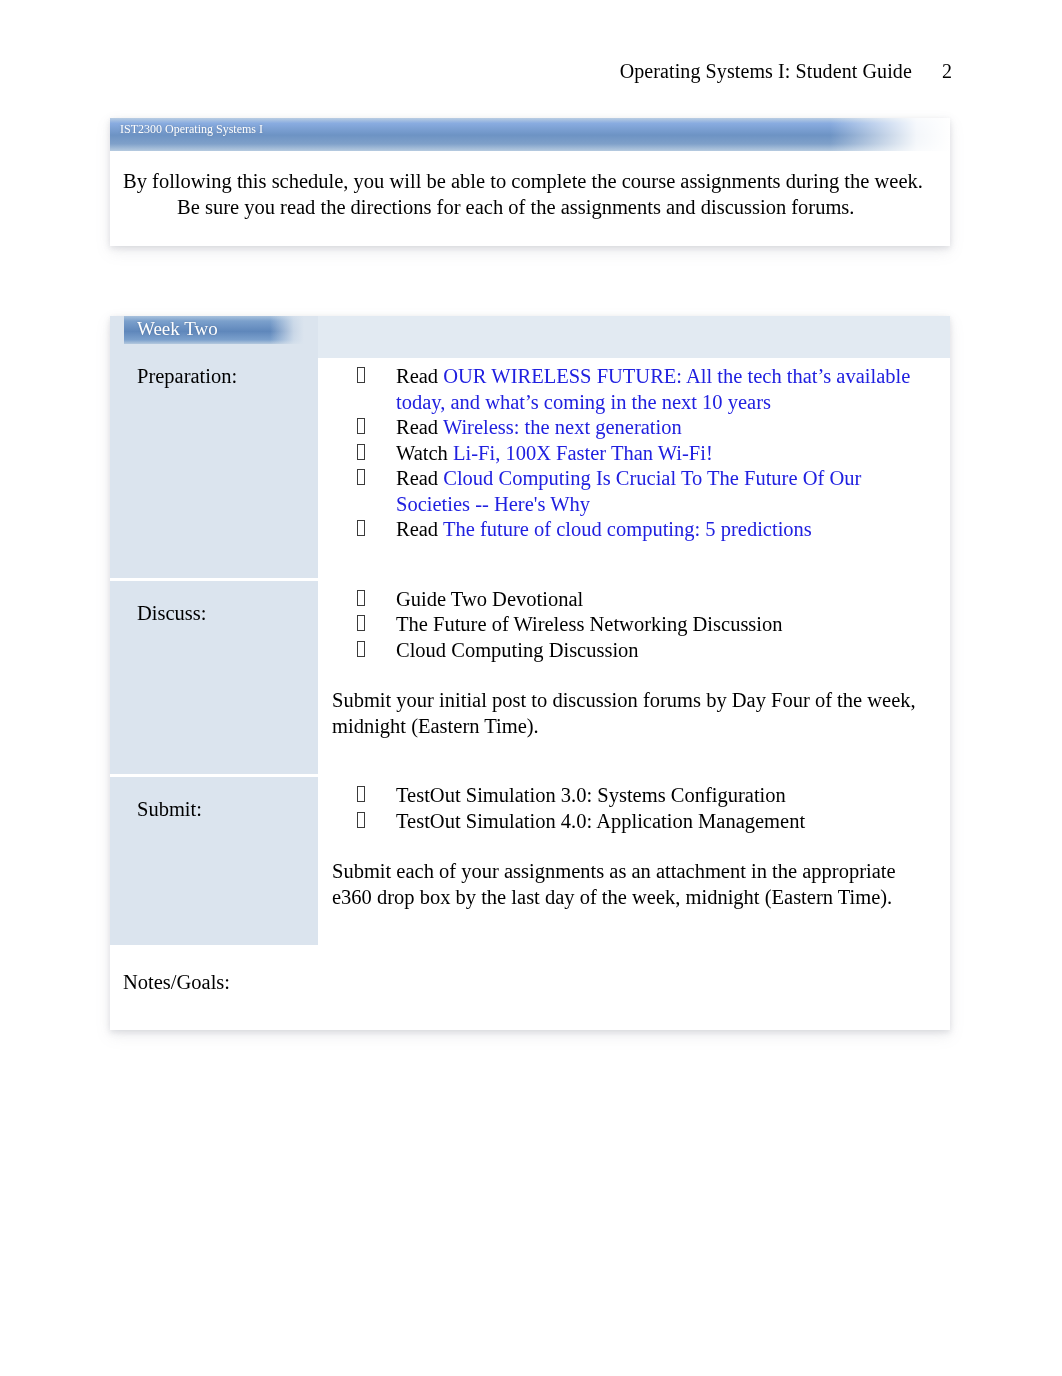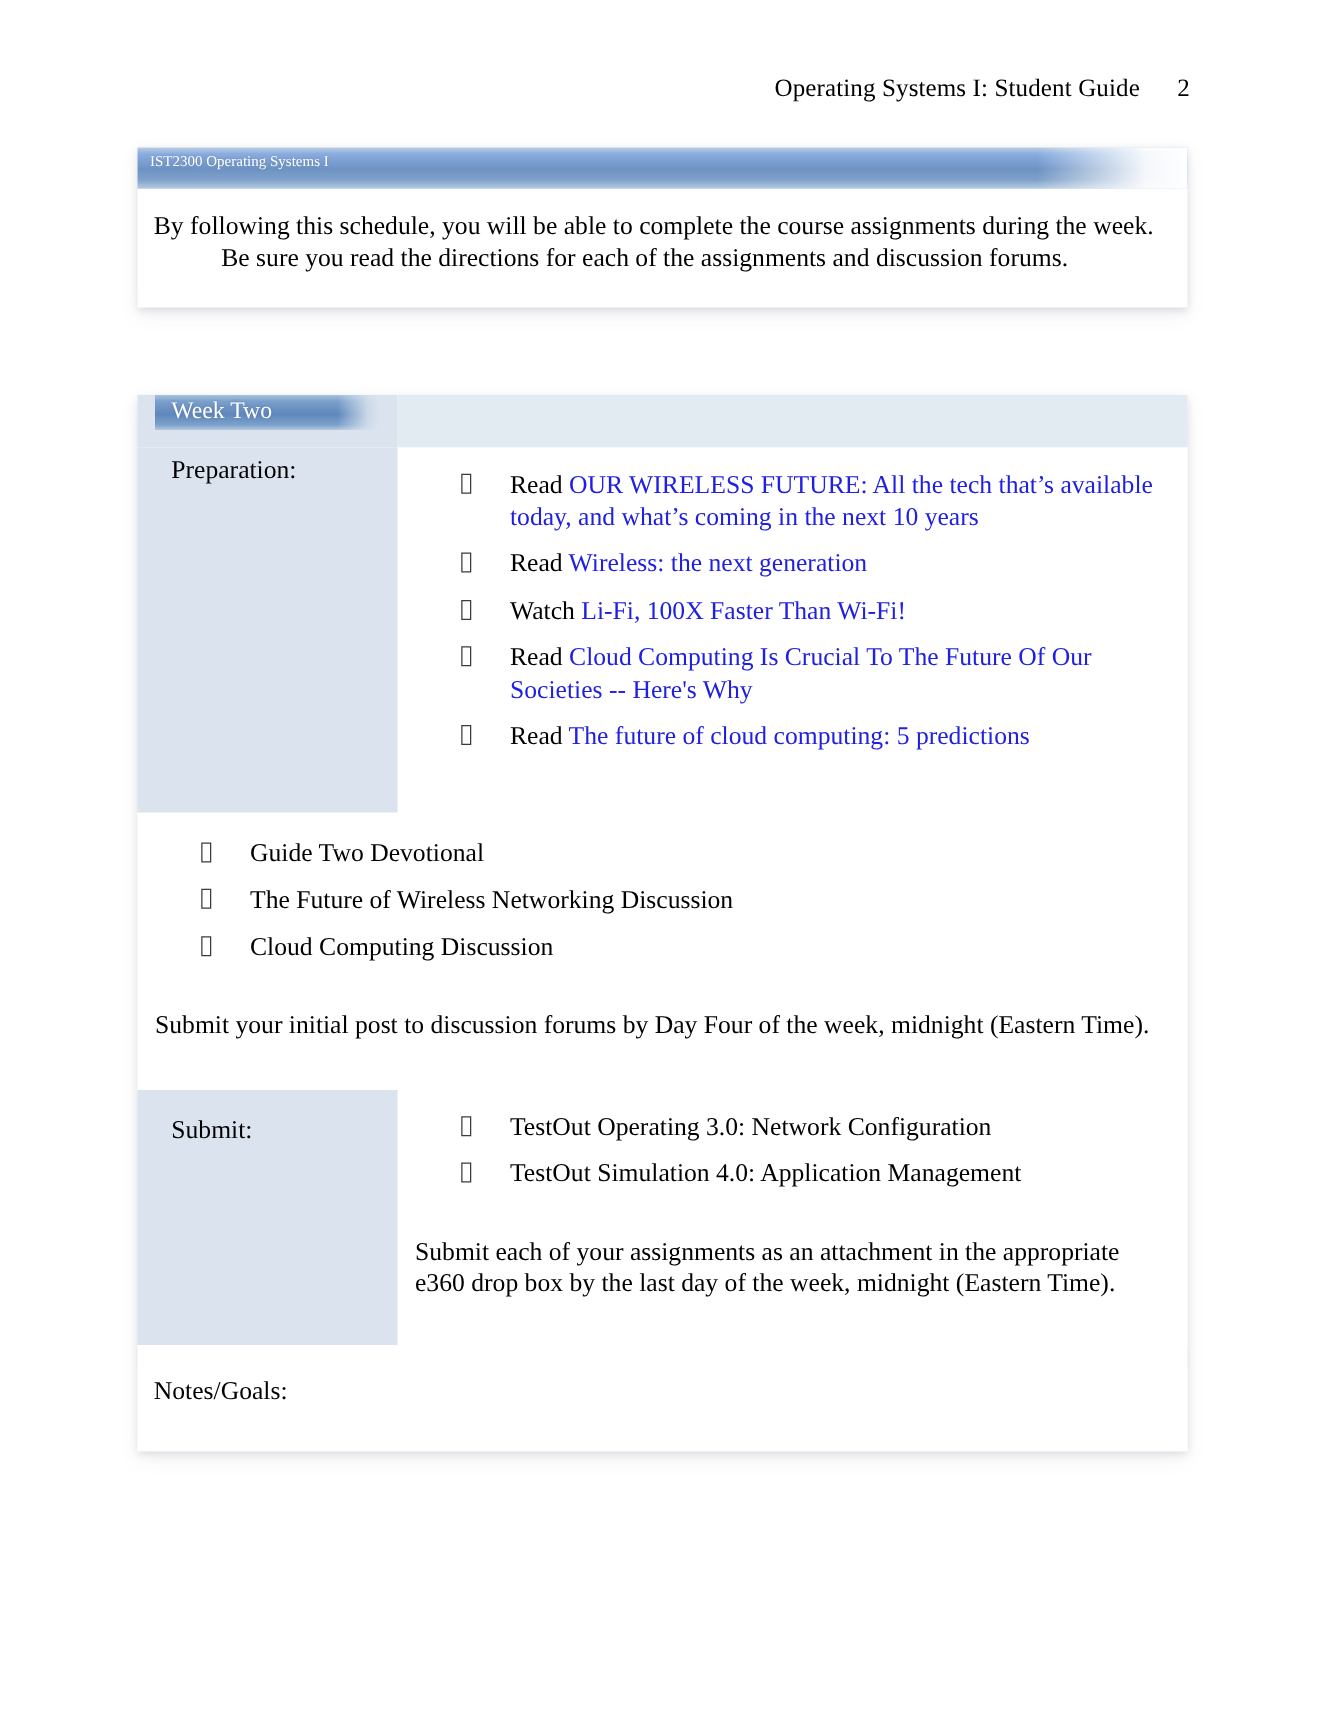--- a/index.html
+++ b/index.html
@@ -162,21 +162,21 @@
   ul.bullets {
     list-style: none;
     margin: 0;
     padding: 0;
     font-size: 20.5px;
     line-height: 25.5px;
   }
   ul.bullets li {
     position: relative;
     padding-left: 68px;
-    margin: 12px;
+    margin: 0;
   }
   .bul {
     position: absolute;
     left: 29px;
     top: 3px;
     width: 8px;
     height: 16px;
     border: 1px solid #3b3b3b;
     box-sizing: border-box;
     display: inline-block;
@@ -257,20 +257,23 @@
         <li>
           <span class="bul"></span>
           <span class="blk">Read </span><span class="lnk">The future of cloud computing: 5 predictions</span>
         </li>
       </ul>
       <div class="spacer-line"></div>
     </div>
   </div>
 
   <div class="row discuss-row">
+    <div class="cell-label">
+      <span class="label-text">Discuss:</span>
+    </div>
     <div class="cell-content">
       <ul class="bullets">
         <li>
           <span class="bul"></span>
           <span>Guide Two Devotional</span>
         </li>
         <li>
           <span class="bul"></span>
           <span>The Future of Wireless Networking Discussion</span>
         </li>
@@ -286,21 +289,21 @@
   </div>
 
   <div class="row submit-row">
     <div class="cell-label">
       <span class="label-text">Submit:</span>
     </div>
     <div class="cell-content">
       <ul class="bullets">
         <li>
           <span class="bul"></span>
-          <span>TestOut Operating 3.0: Network Configuration</span>
+          <span>TestOut Simulation 3.0: Systems Configuration</span>
         </li>
         <li>
           <span class="bul"></span>
           <span>TestOut Simulation 4.0: Application Management</span>
         </li>
       </ul>
       <div class="spacer-line"></div>
       <p class="note">Submit each of your assignments as an attachment in the appropriate e360 drop box by the last day of the week, midnight (Eastern Time).</p>
       <div class="spacer-line"></div>
     </div>

